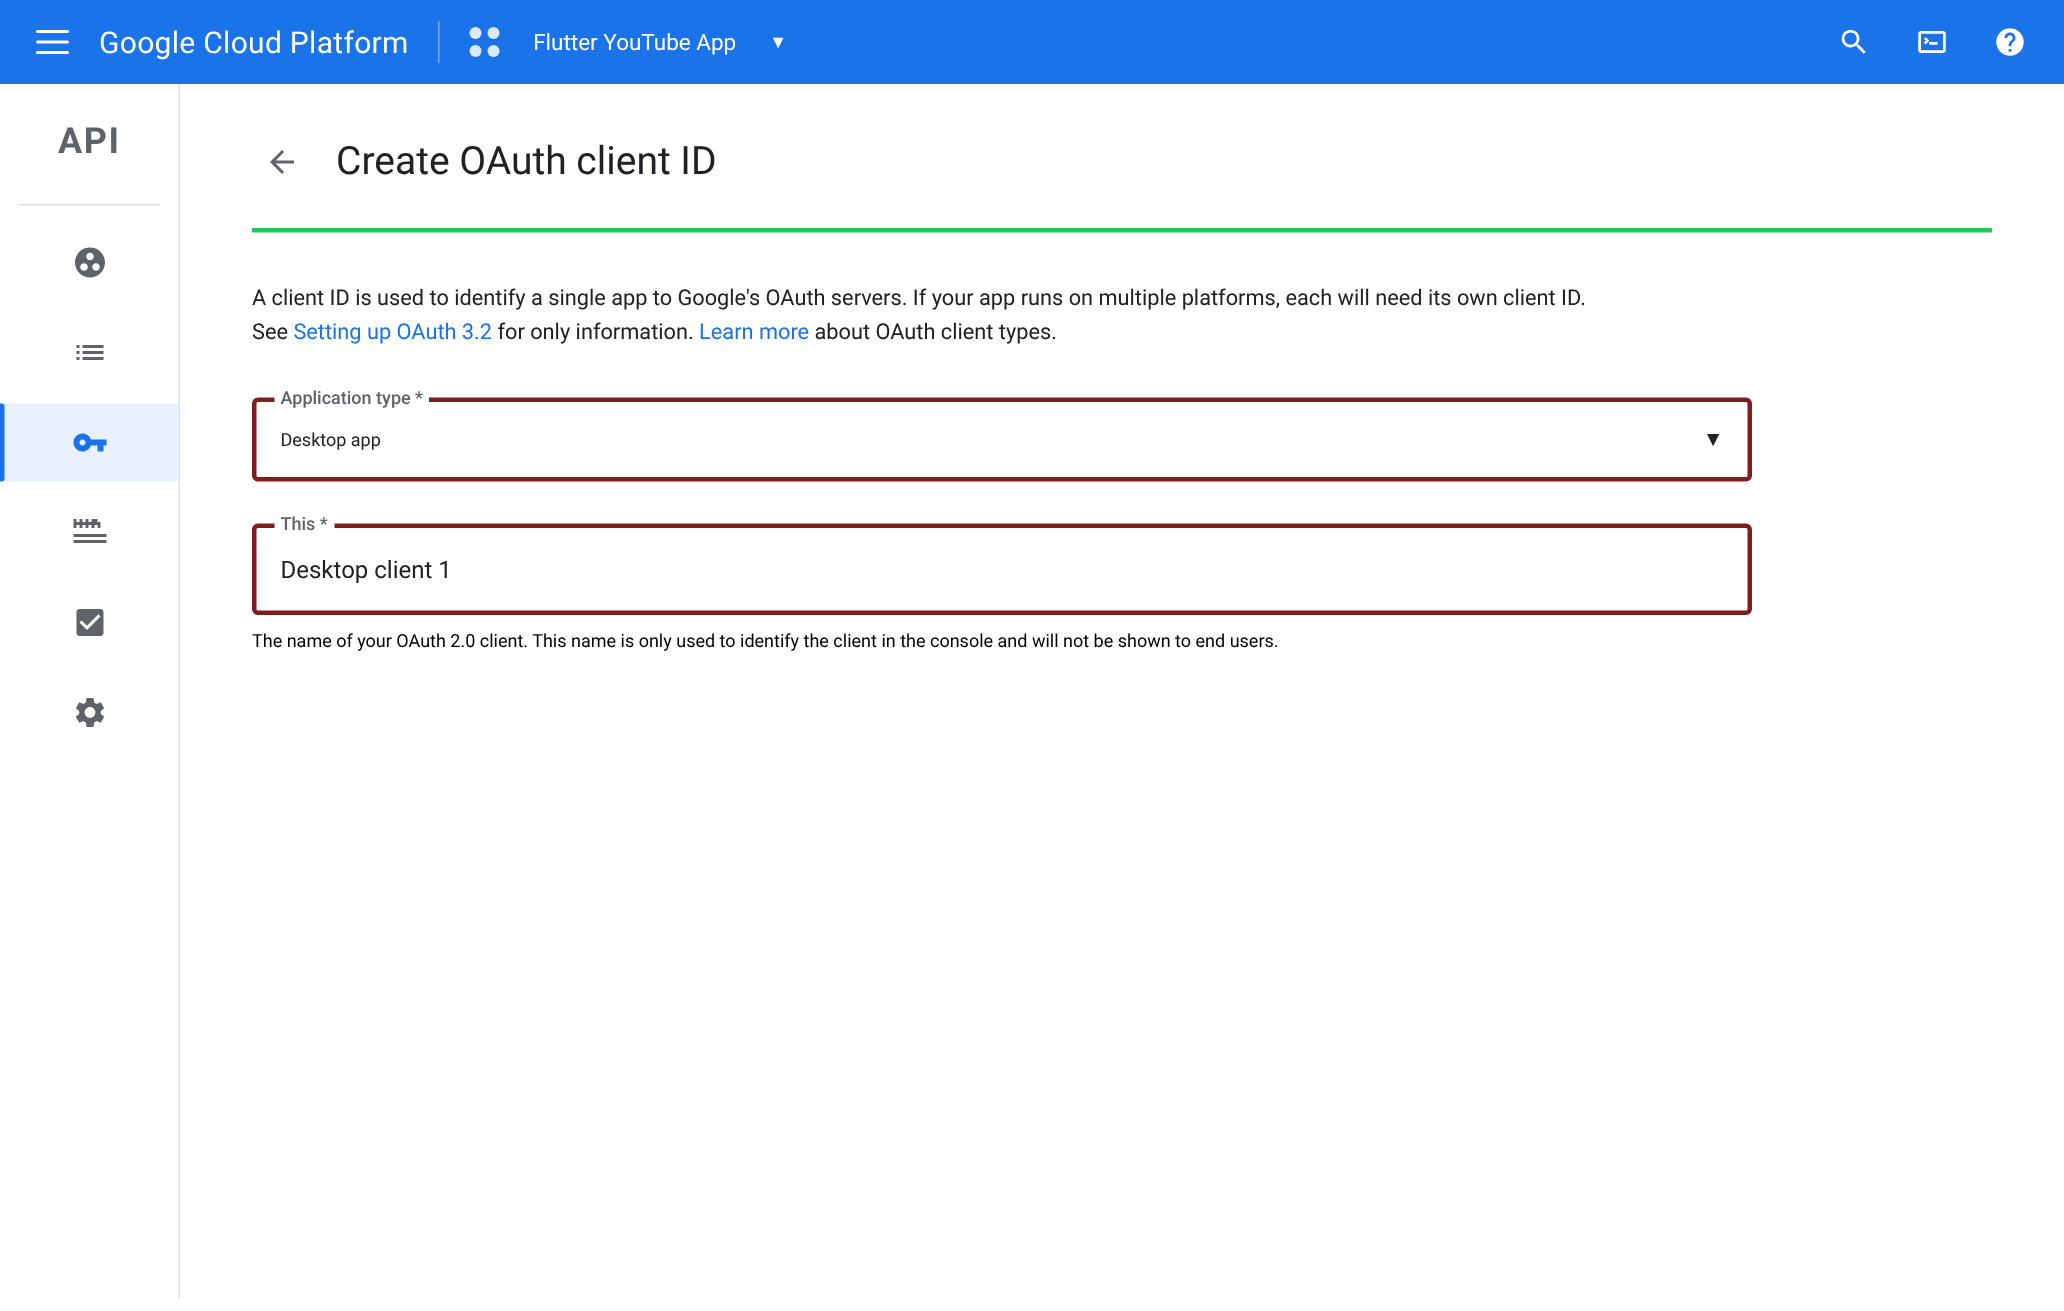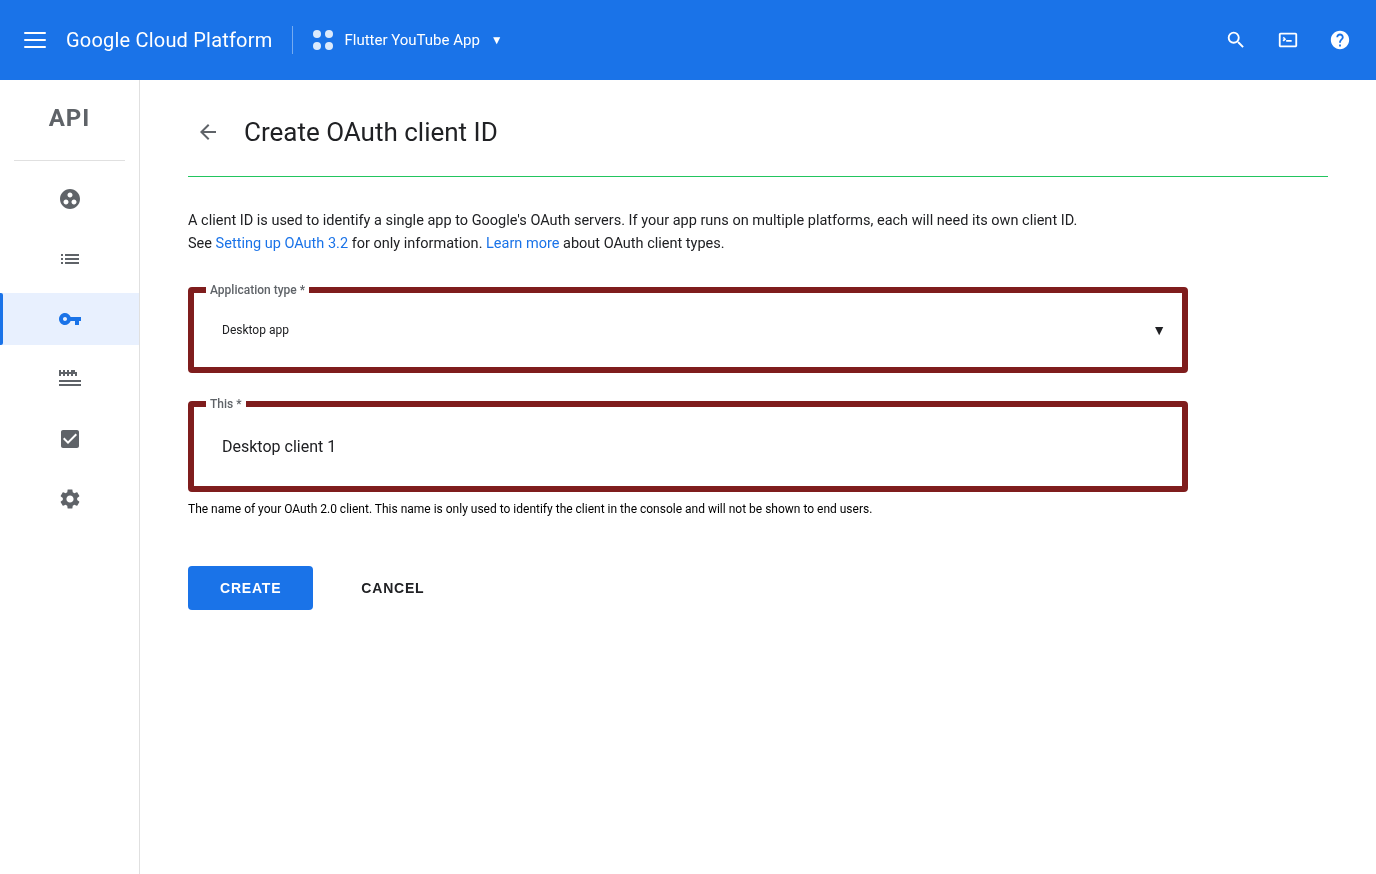--- a/index.html
+++ b/index.html
@@ -1,21 +1,21 @@
 <!DOCTYPE html>
 <html><head>
   <meta charset="utf-8">
   <style>
     * { box-sizing: border-box; margin: 0; padding: 0; }
     body { font-family: 'Roboto', Arial, sans-serif; background: #fff; color: #202124; font-size: 14px; }
 
     
     .header {
       background: #1a73e8;
-      height: 80px;
+      height: 56px;
       display: flex;
       align-items: center;
       padding: 14px 16px;
       gap: 12px;
       color: #fff;
     }
     .header-menu-icon {
       font-size: 20px;
       cursor: pointer;
       display: flex;
@@ -39,21 +39,21 @@
     }
     .header-divider {
       width: 1px;
       height: 28px;
       background: rgba(255,255,255,0.4);
       margin: 0 8px;
     }
     .header-project {
       display: flex;
       align-items: center;
-      gap: 11px;
+      gap: 22px;
       color: #fff;
       font-size: 15px;
       cursor: pointer;
     }
     .header-project-dots {
       display: grid;
       grid-template-columns: 1fr 1fr;
       gap: 3px;
       width: 20px;
       height: 20px;
@@ -81,21 +81,21 @@
     }
 
     
     .layout {
       display: flex;
       height: calc(100vh - 64px);
     }
 
     
     .sidebar {
-      width: 140px;
+      width: 120px;
       background: #fff;
       border-right: 1px solid #e0e0e0;
       display: flex;
       flex-direction: column;
       align-items: center;
       padding-top: 16px;
       gap: 8px;
     }
     .sidebar-api-label {
       font-size: 24px;
@@ -142,21 +142,21 @@
       overflow-y: auto;
       padding: 32px 48px;
     }
 
     
     .page-header {
       display: flex;
       align-items: center;
       gap: 16px;
       margin-bottom: 32px;
-      border-bottom: 1px solid #22c55e;
+      border-bottom: 3px solid #22c55e;
       padding-bottom: 24px;
     }
     .back-btn {
       color: #5f6368;
       font-size: 22px;
       cursor: pointer;
       display: flex;
       align-items: center;
       justify-content: center;
       width: 40px;
@@ -185,24 +185,24 @@
     
     .form-section {
       max-width: 1000px;
     }
 
     .form-field {
       margin-bottom: 28px;
     }
 
     .field-container {
-      border: 6px solid #7f1d1d;
+      border: 3px solid #7f1d1d;
       border-radius: 4px;
       position: relative;
-      padding: 12px;
+      padding: 0;
     }
 
     .field-label {
       position: absolute;
       top: -10px;
       left: 12px;
       background: #fff;
       padding: 0 4px;
       font-size: 12px;
       font-weight: 500;
@@ -392,20 +392,16 @@
       </div>
 
       <div class="form-field">
         <div class="field-container">
           <span class="field-label">This *</span>
           <input class="field-input" type="text" value="Desktop client 1" style="">
         </div>
         <p class="field-hint">The name of your OAuth 2.0 client. This name is only used to identify the client in the console and will not be shown to end users.</p>
       </div>
 
-      <div class="button-row">
-        <button class="btn-create">CREATE</button>
-        <button class="btn-cancel">CANCEL</button>
-      </div>
 
     </div>
   </main>
 </div>
 
 </body></html>

